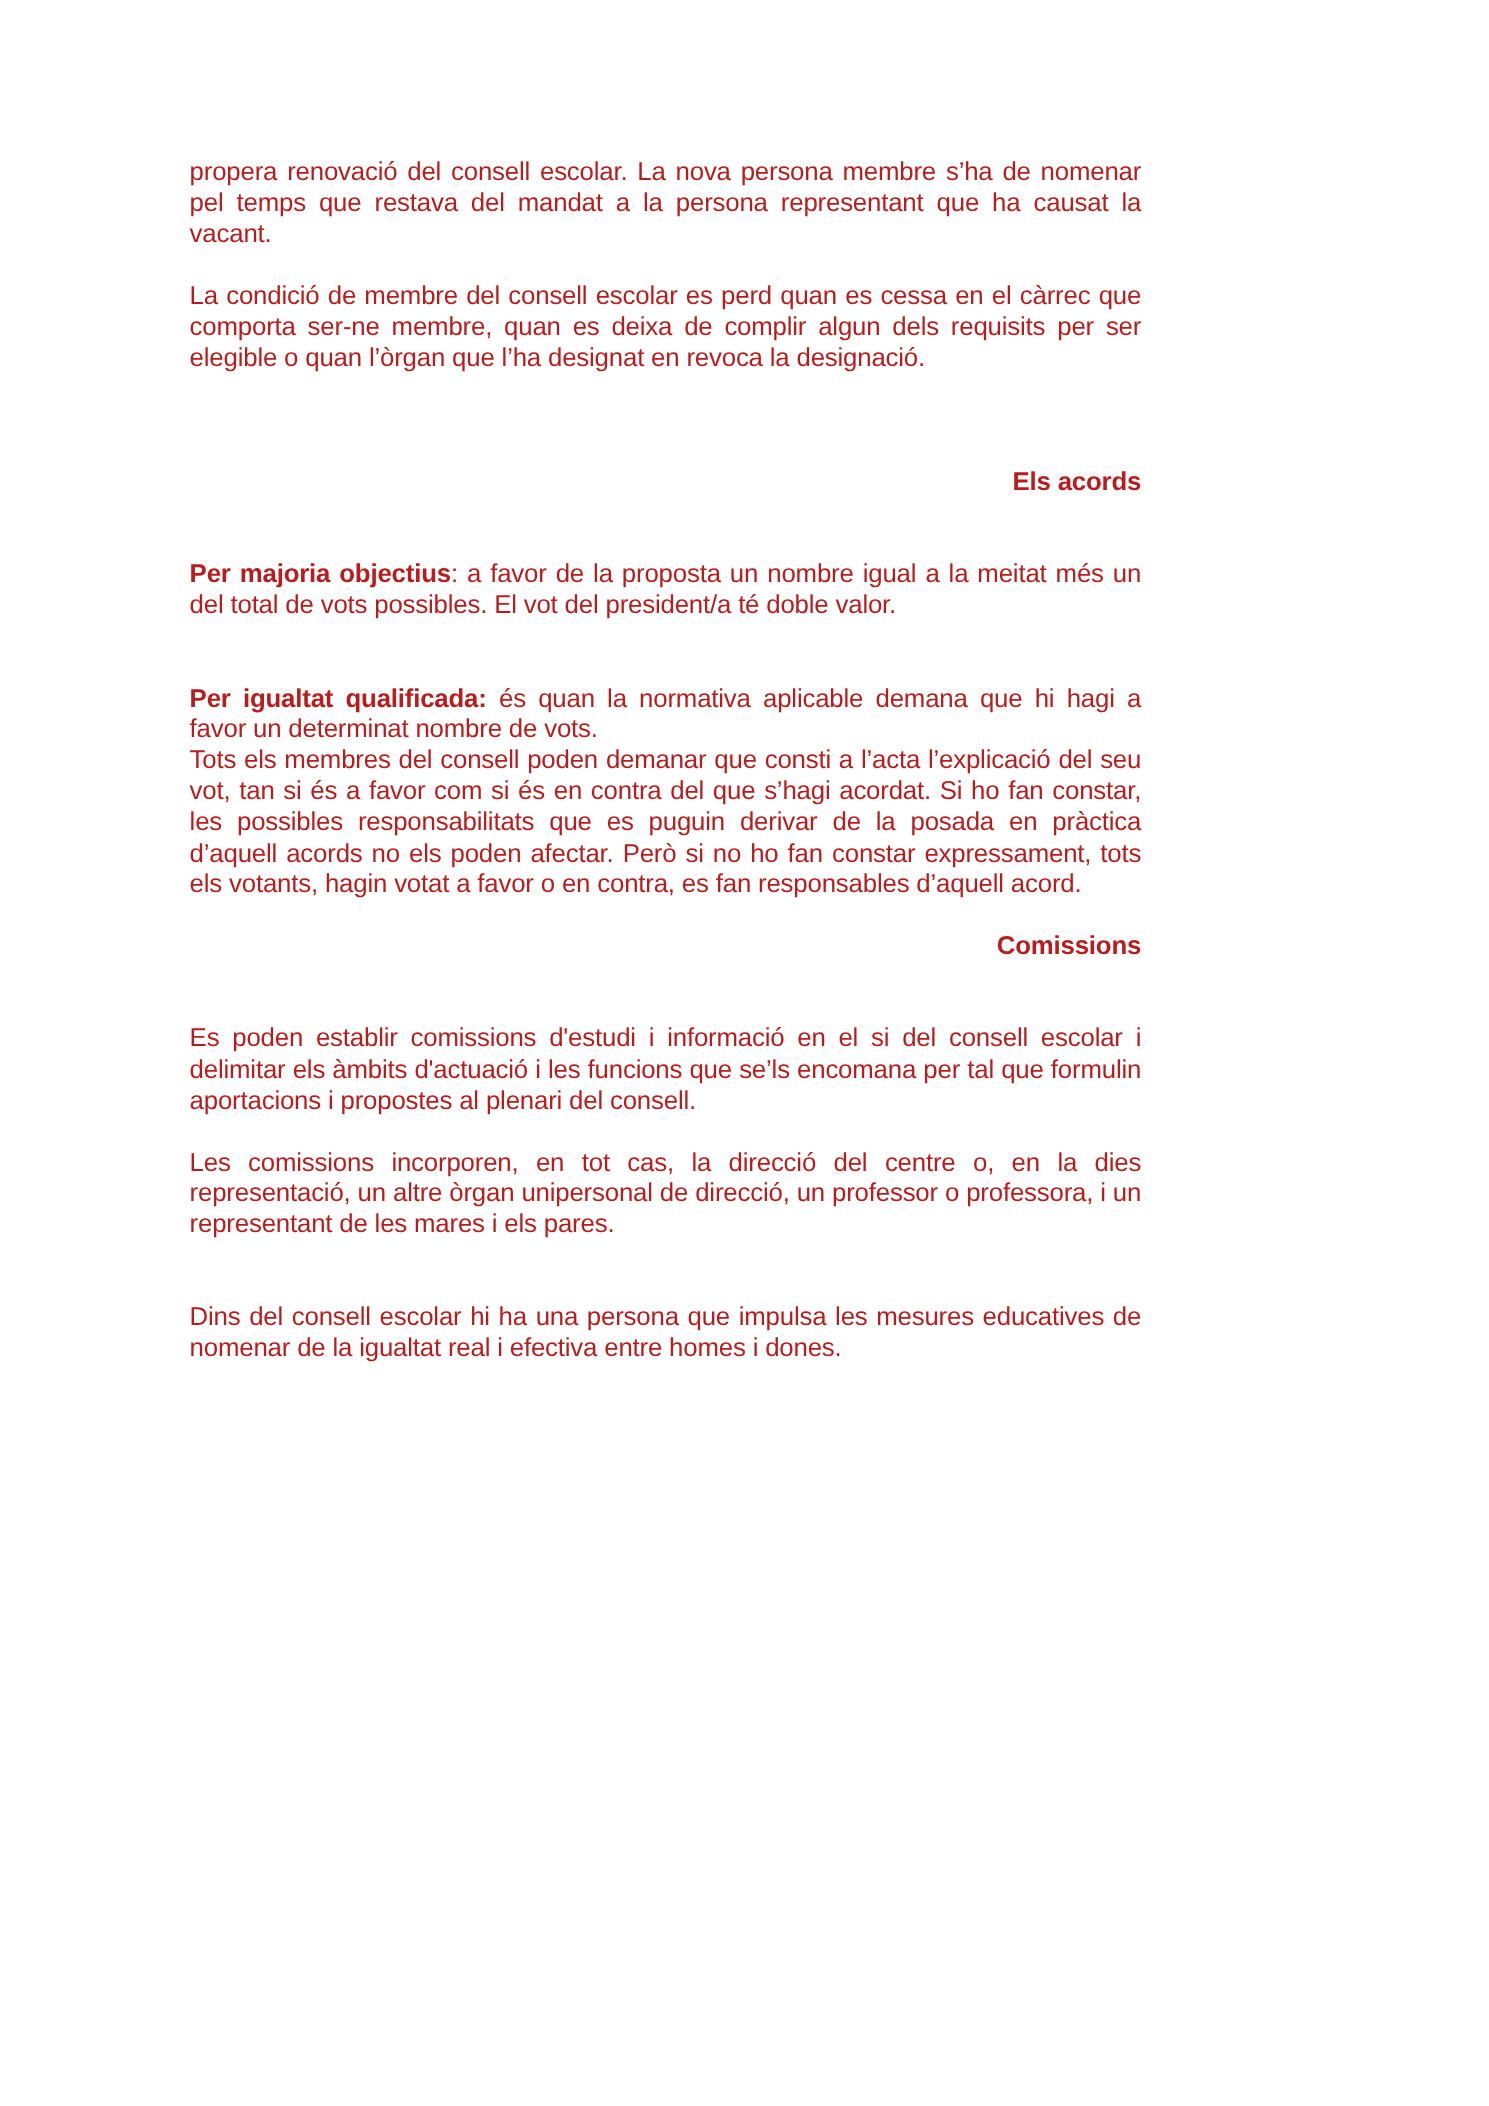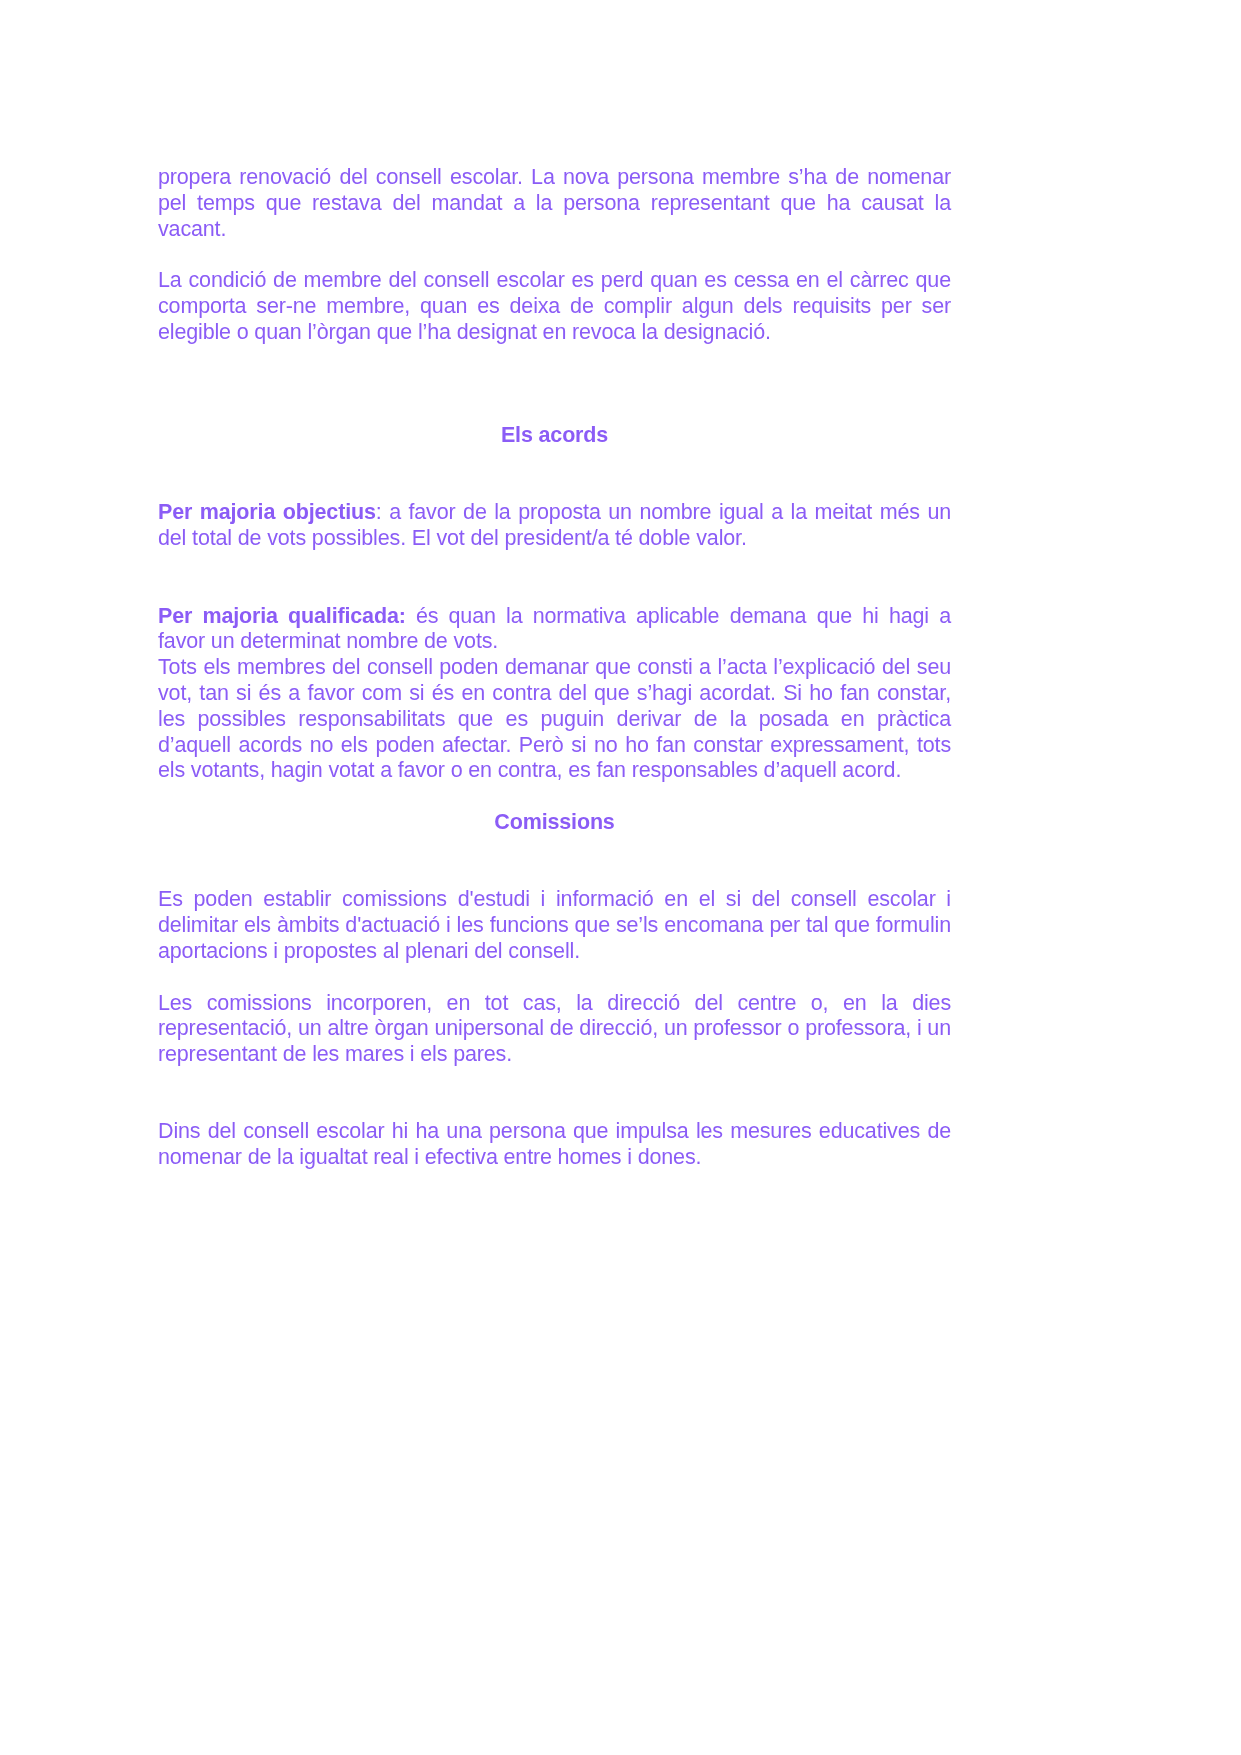--- a/index.html
+++ b/index.html
@@ -5,28 +5,27 @@
   html, body { margin: 0; padding: 0; background: #ffffff; }
   body { width: 1241px; height: 1755px; position: relative; overflow: hidden; }
   .page {
     position: absolute;
     left: 158px;
     top: 131px;
     width: 793px;
     font-family: "Liberation Sans", sans-serif;
     font-size: 21.5px;
     line-height: 25.8px;
-    color: #8b5cf6;
+    color: #b91c1c;
     letter-spacing: -0.15px;
-    margin-top: 34px;
   }
   p { margin: 0; text-align: justify; }
   .gap { height: 25.8px; }
   .gap2 { height: 51.6px; }
-  .heading { font-weight: bold; text-align: center; }
+  .heading { font-weight: bold; text-align: right; }
   b { font-weight: bold; }
 </style>
 </head>
 <body>
 
 <div class="page">
 
   <p>propera renovació del consell escolar. La nova persona membre s’ha de nomenar pel temps que restava del mandat a la persona representant que ha causat la vacant.</p>
   <div class="gap"></div>
   <p>La condició de membre del consell escolar es perd quan es cessa en el càrrec que comporta ser-ne membre, quan es deixa de complir algun dels requisits per ser elegible o quan l’òrgan que l’ha designat en revoca la designació.</p>
@@ -37,21 +36,21 @@
   <p class="heading">Els acords</p>
   <div class="gap"></div>
 
   <div class="gap"></div>
 
   <p><b>Per majoria objectius</b><span>: a favor de la proposta un nombre igual a la meitat més un del total de vots possibles. El vot del president/a té doble valor.</span></p>
   <div class="gap"></div>
 
   <div class="gap"></div>
 
-  <p><b>Per majoria qualificada:</b><span> és quan la normativa aplicable demana que hi hagi a favor un determinat nombre de vots.</span></p>
+  <p><b>Per igualtat qualificada:</b><span> és quan la normativa aplicable demana que hi hagi a favor un determinat nombre de vots.</span></p>
   <p>Tots els membres del consell poden demanar que consti a l’acta l’explicació del seu vot, tan si és a favor com si és en contra del que s’hagi acordat. Si ho fan constar, les possibles responsabilitats que es puguin derivar de la posada en pràctica d’aquell acords no els poden afectar. Però si no ho fan constar expressament, tots els votants, hagin votat a favor o en contra, es fan responsables d’aquell acord.</p>
 
   <div class="gap"></div>
   <p class="heading">Comissions</p>
   <div class="gap"></div>
 
   <div class="gap"></div>
   <p>Es poden establir comissions d'estudi i informació en el si del consell escolar i delimitar els àmbits d'actuació i les funcions que se’ls encomana per tal que formulin aportacions i propostes al plenari del consell.</p>
   <div class="gap"></div>
   <p>Les comissions incorporen, en tot cas, la direcció del centre o, en la dies representació, un altre òrgan unipersonal de direcció, un professor o professora, i un representant de les mares i els pares.</p>

